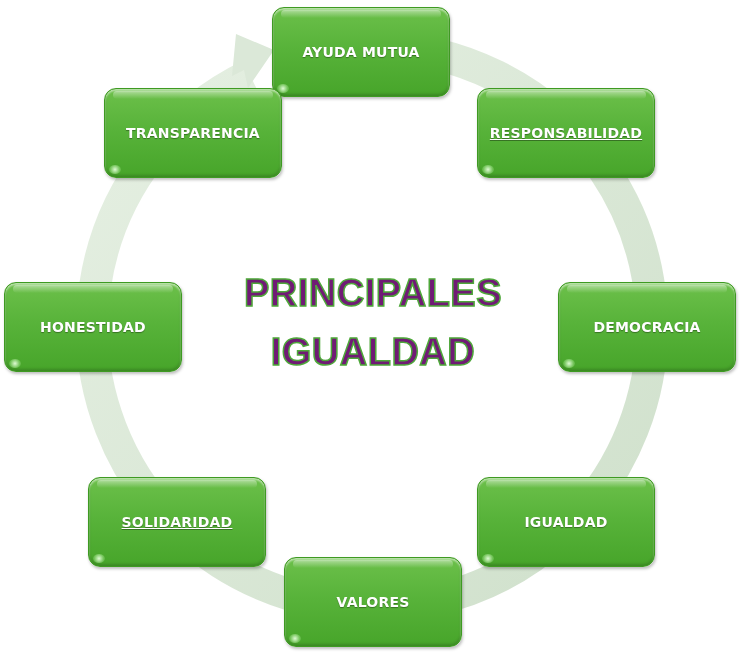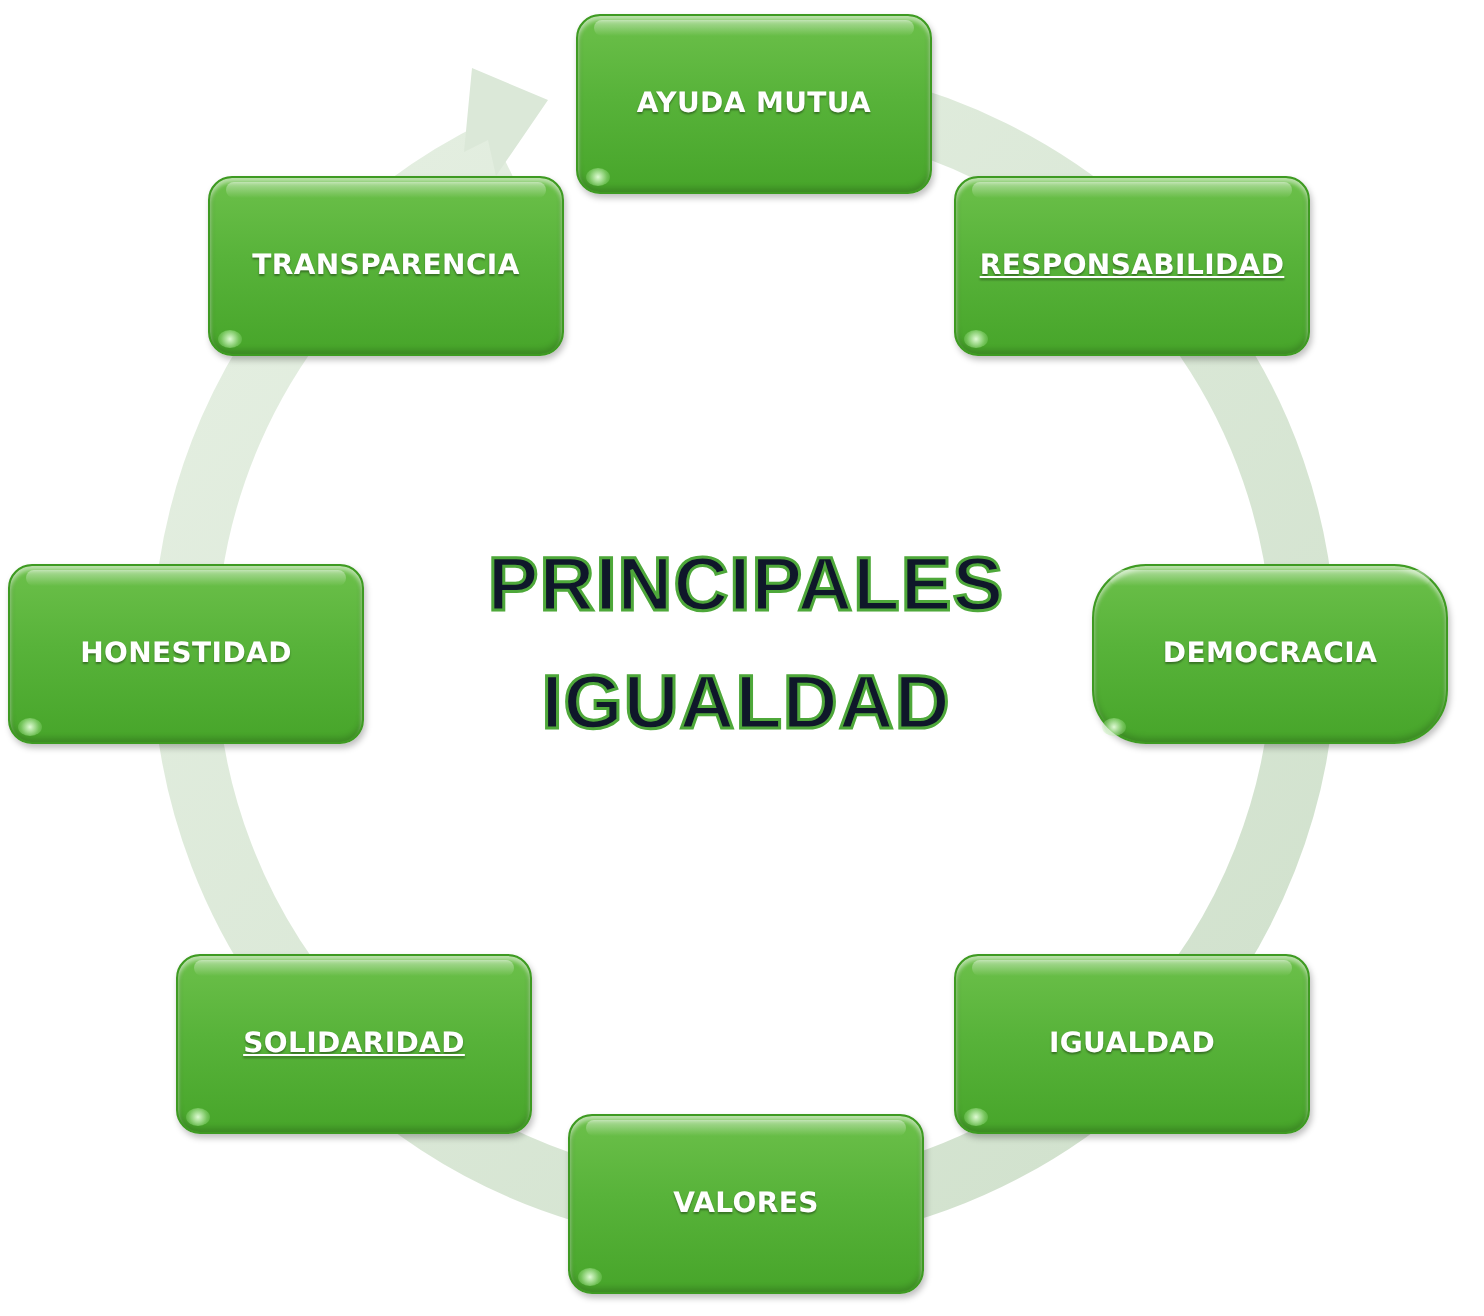--- a/index.html
+++ b/index.html
@@ -22,21 +22,21 @@
     content:""; position:absolute; left:4px; bottom:3px; width:12px; height:9px;
     border-radius:50%; background: radial-gradient(circle, rgba(230,255,220,0.95) 0%, rgba(180,240,160,0.4) 60%, rgba(255,255,255,0) 100%);
   }
   .node::after {
     content:""; position:absolute; left:8px; right:8px; top:2px; height:8px;
     border-radius:8px; background: linear-gradient(to bottom, rgba(255,255,255,0.45), rgba(255,255,255,0));
   }
   .title {
     position:absolute; left:200px; width:346px; text-align:center;
     font-family:"Liberation Sans", "DejaVu Sans", sans-serif; font-weight:bold;
-    font-size:38px; color:#0f172a; line-height:1;
+    font-size:38px; color:#701a75; line-height:1;
     -webkit-text-stroke:1.5px #4ea83a;
     text-shadow: 0 0 1px #cdeec0;
     letter-spacing:0.5px;
   }
 </style>
 </head>
 <body>
 
 <svg id="ring" viewBox="0 0 742 658" xmlns="http://www.w3.org/2000/svg">
   <defs>
@@ -47,27 +47,27 @@
   </defs>
 
   <path d="M 373 47 A 280 280 0 1 1 250 75" fill="none" stroke="url(#ringGrad)" stroke-width="32"></path>
 
   <polygon points="236,34 274,50 248,88 244,70 232,76" fill="#dbe8d8"></polygon>
 </svg>
 
 <div class="title" style="top:274px;">PRINCIPALES</div>
 <div class="title" style="top:333px;">IGUALDAD</div>
 
-<div class="node" style="left:288px; top:7px;">
+<div class="node" style="left:272px; top:7px;">
     <span>AYUDA MUTUA</span>
   </div>
 <div class="node" style="left:477px; top:88px;text-decoration:underline;">
     <span>RESPONSABILIDAD</span>
   </div>
-<div class="node" style="left:546px; top:282px;border-radius:27px;">
+<div class="node" style="left:558px; top:282px;">
     <span>DEMOCRACIA</span>
   </div>
 <div class="node" style="left:477px; top:477px;">
     <span>IGUALDAD</span>
   </div>
 <div class="node" style="left:284px; top:557px;">
     <span>VALORES</span>
   </div>
 <div class="node" style="left:88px;  top:477px;text-decoration:underline;">
     <span>SOLIDARIDAD</span>

